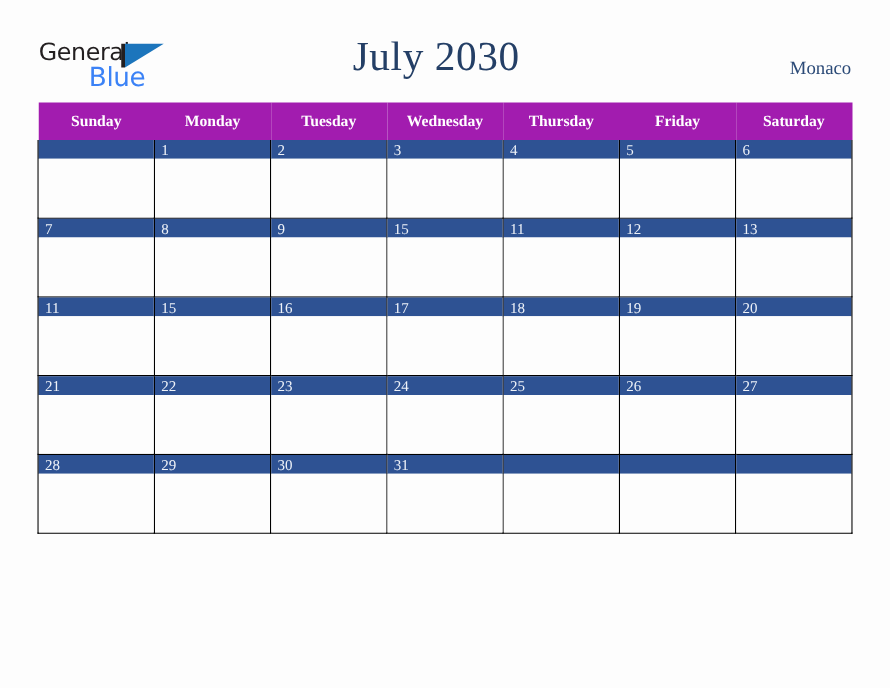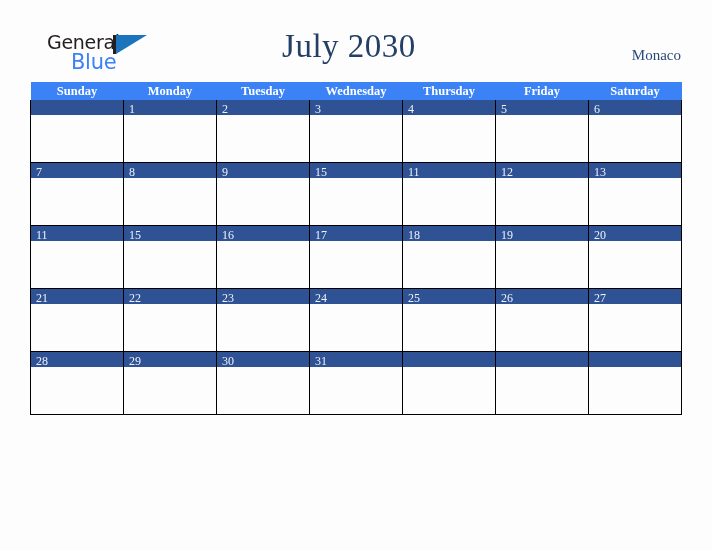--- a/index.html
+++ b/index.html
@@ -28,21 +28,20 @@
     position: absolute;
     left: 31px;
     top: 33px;
     width: 120px;
     height: 42px;
     line-height: 1;
   }
   .brand-row-top {
     position: relative;
     height: 22px;
-    margin-left: 16px;
   }
   .brand-general {
     position: absolute;
     left: 0;
     top: 0;
     font-family: "DejaVu Sans", sans-serif;
     font-size: 19px;
     color: #231f20;
     letter-spacing: -0.3px;
   }
@@ -104,26 +103,26 @@
   
   .calendar {
     position: absolute;
     left: 30px;
     top: 82px;
     width: 652px;
     border-collapse: collapse;
     table-layout: fixed;
   }
   .calendar th {
-    background: #3b82f6;
+    background: #a21caf;
     color: #ffffff;
     font-family: "Liberation Serif", serif;
     font-size: 12.5px;
     font-weight: bold;
-    height: 18px;
+    height: 30px;
     padding: 0;
     text-align: center;
     border: none;
   }
   .calendar td {
     padding: 0;
     vertical-align: top;
     border-left: 1px solid #000000;
     border-right: 1px solid #000000;
     border-bottom: 1px solid #000000;

